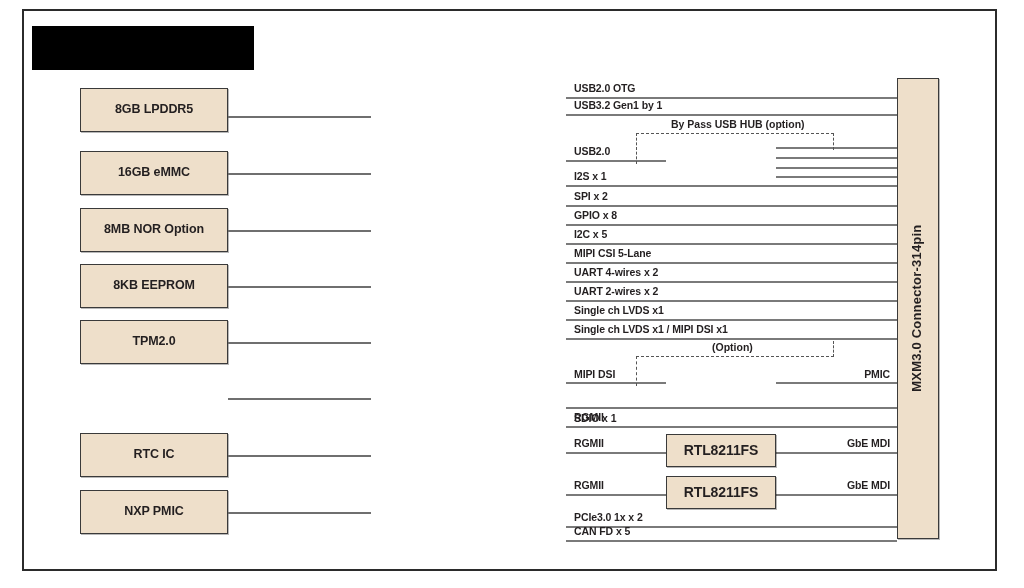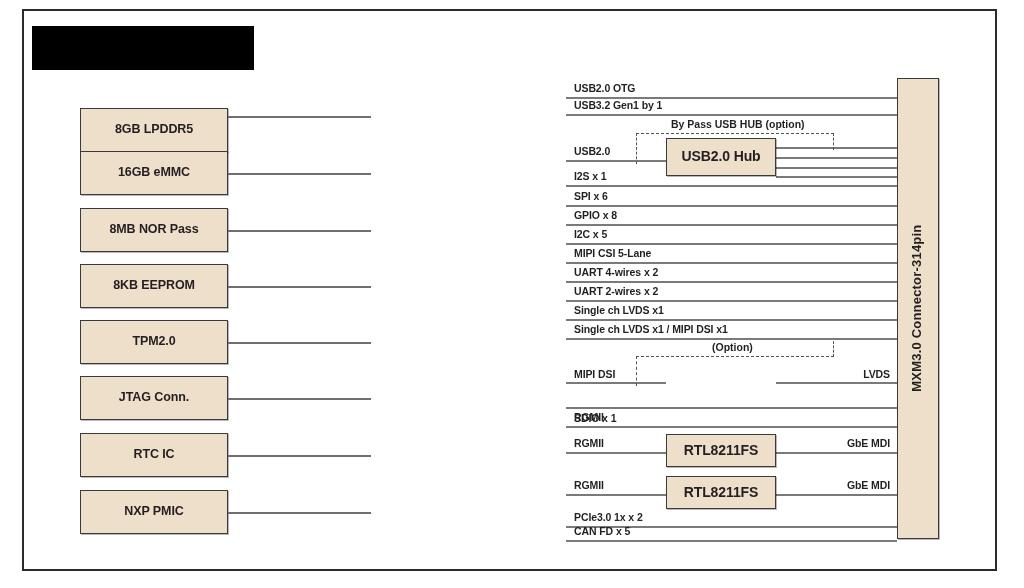--- a/index.html
+++ b/index.html
@@ -123,37 +123,34 @@
 </style>
 </head>
 <body>
 
 <div id="page">
 
   <div id="frame"></div>
 
   <div id="redaction"></div>
 
-  <div class="blk left-blk" style="top:108px">
+  <div class="blk left-blk" style="top:88px">
       <span>8GB LPDDR5</span>
     </div>
   <div class="blk left-blk" style="top:151px">
       <span>16GB eMMC</span>
     </div>
   <div class="blk left-blk" style="top:208px">
-      <span>8MB NOR Pass</span>
+      <span>8MB NOR Option</span>
     </div>
   <div class="blk left-blk" style="top:264px">
       <span>8KB EEPROM</span>
     </div>
   <div class="blk left-blk" style="top:320px">
       <span>TPM2.0</span>
-    </div>
-  <div class="blk left-blk" style="top:376px">
-      <span>JTAG Conn.</span>
     </div>
   <div class="blk left-blk" style="top:433px">
       <span>RTC IC</span>
     </div>
   <div class="blk left-blk" style="top:490px">
       <span>NXP PMIC</span>
     </div>
 
   <div class="wire" style="left:228px;top:116px;width:143px"></div>
   <div class="wire" style="left:228px;top:173px;width:143px"></div>
@@ -195,53 +192,50 @@
   <div class="rail" style="left:776px;top:176px;width:121px"></div>
 
   <div class="rail" style="left:776px;top:382px;width:121px"></div>
   <div class="rail" style="left:776px;top:452px;width:121px"></div>
   <div class="rail" style="left:776px;top:494px;width:121px"></div>
 
   <div class="siglabel" style="left:574px;top:82px">USB2.0 OTG</div>
   <div class="siglabel" style="left:574px;top:99px">USB3.2 Gen1 by 1</div>
   <div class="siglabel" style="left:574px;top:145px">USB2.0</div>
   <div class="siglabel" style="left:574px;top:170px">I2S x 1</div>
-  <div class="siglabel" style="left:574px;top:190px">SPI x 6</div>
+  <div class="siglabel" style="left:574px;top:190px">SPI x 2</div>
   <div class="siglabel" style="left:574px;top:209px">GPIO x 8</div>
   <div class="siglabel" style="left:574px;top:228px">I2C x 5</div>
   <div class="siglabel" style="left:574px;top:247px">MIPI CSI 5-Lane</div>
   <div class="siglabel" style="left:574px;top:266px">UART 4-wires x 2</div>
   <div class="siglabel" style="left:574px;top:285px">UART 2-wires x 2</div>
   <div class="siglabel" style="left:574px;top:304px">Single ch LVDS x1</div>
   <div class="siglabel" style="left:574px;top:323px">Single ch LVDS x1 / MIPI DSI x1</div>
   <div class="siglabel" style="left:574px;top:368px">MIPI DSI</div>
   <div class="siglabel" style="left:574px;top:412px">SDIO x 1</div>
   <div class="siglabel" style="left:574px;top:411px">RGMII</div>
   <div class="siglabel" style="left:574px;top:437px">RGMII</div>
   <div class="siglabel" style="left:574px;top:479px">RGMII</div>
   <div class="siglabel" style="left:574px;top:511px">PCIe3.0 1x  x 2</div>
   <div class="siglabel" style="left:574px;top:525px">CAN FD x 5</div>
 
-  <div class="siglabel right" style="left:830px;top:368px;width:60px">LVDS</div>
+  <div class="siglabel right" style="left:830px;top:368px;width:60px">PMIC</div>
   <div class="siglabel right" style="left:820px;top:437px;width:70px">GbE MDI</div>
   <div class="siglabel right" style="left:820px;top:479px;width:70px">GbE MDI</div>
 
   <div class="dash-v" style="left:636px;top:133px;height:31px"></div>
   <div class="dash-h" style="left:636px;top:133px;width:198px"></div>
   <div class="dash-v" style="left:833px;top:133px;height:17px"></div>
   <div class="note" style="left:671px;top:118px">By Pass USB HUB (option)</div>
 
   <div class="dash-v" style="left:636px;top:356px;height:30px"></div>
   <div class="dash-h" style="left:636px;top:356px;width:198px"></div>
   <div class="dash-v" style="left:833px;top:341px;height:16px"></div>
   <div class="note" style="left:712px;top:341px">(Option)</div>
 
-  <div class="blk mid-blk" style="left:666px;top:138px">
-    <span>USB2.0 Hub</span>
-  </div>
   <div class="blk mid-blk" style="left:666px;top:434px;height:33px">
     <span>RTL8211FS</span>
   </div>
   <div class="blk mid-blk" style="left:666px;top:476px;height:33px">
     <span>RTL8211FS</span>
   </div>
 
 </div>
 
 </body></html>

